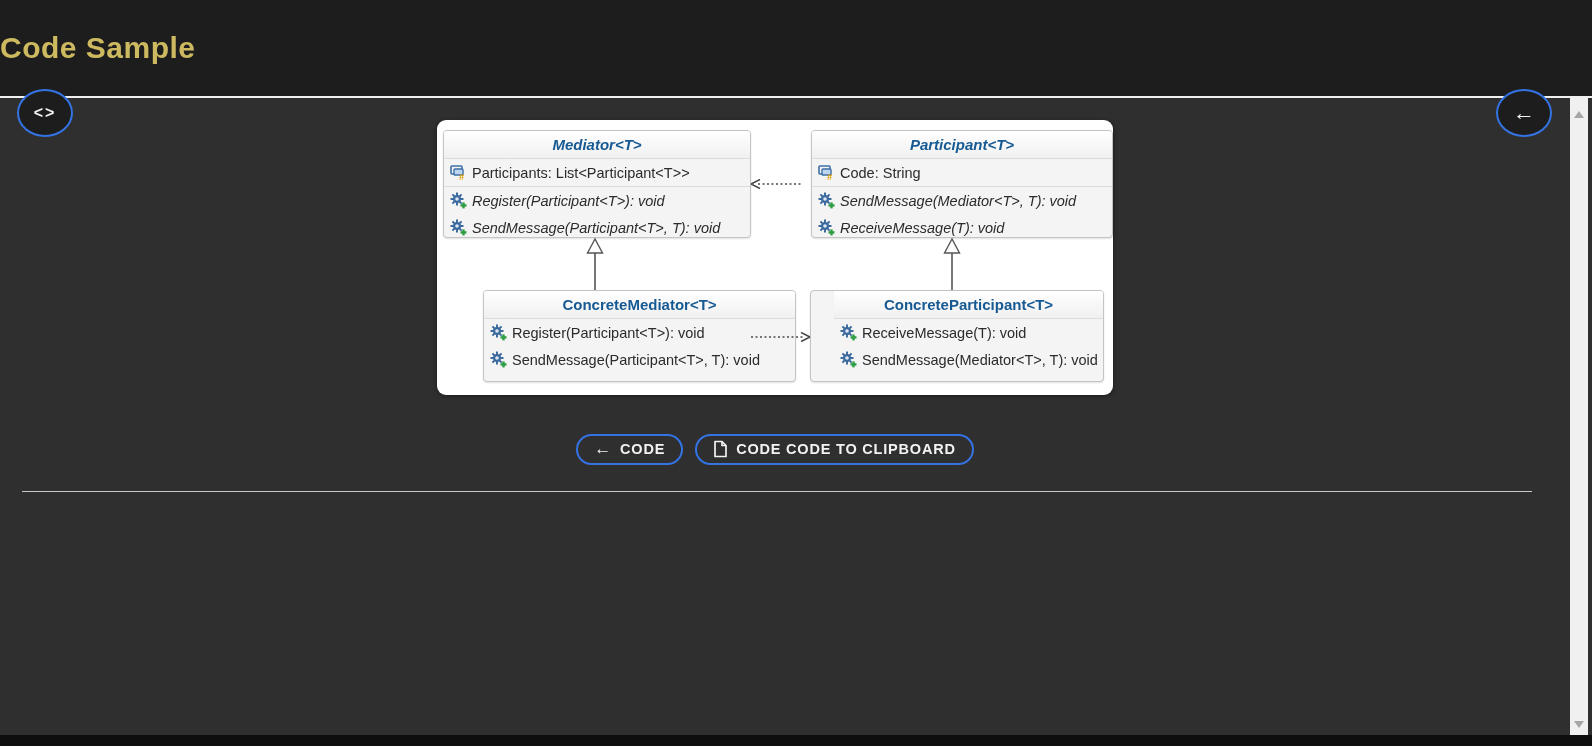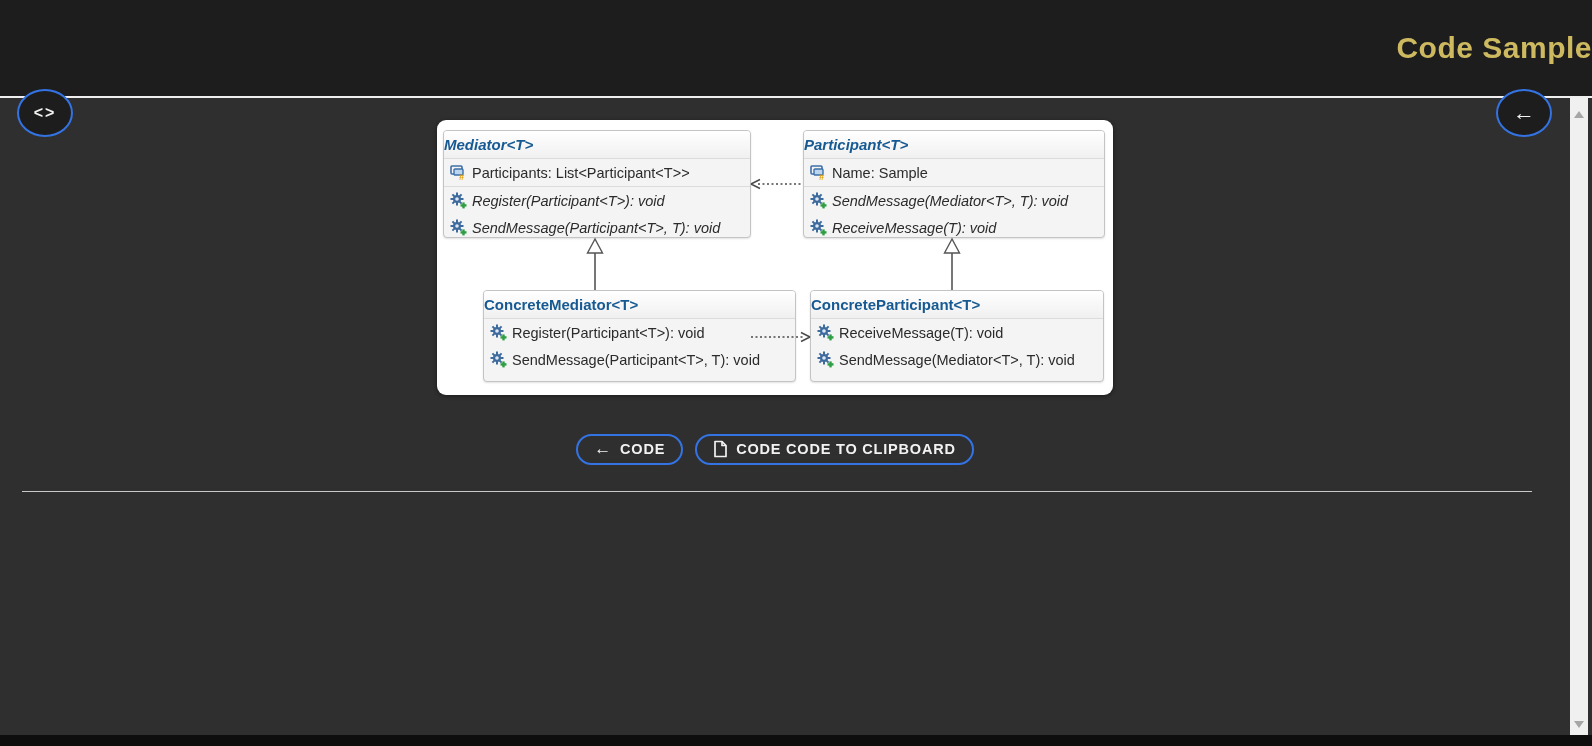--- a/index.html
+++ b/index.html
@@ -2,36 +2,36 @@
 <html><head>
 <meta charset="utf-8">
 <style>
   html,body{margin:0;padding:0;background:#2f2f2f;}
   body{width:1592px;height:746px;position:relative;overflow:hidden;
        font-family:"Liberation Sans",sans-serif;}
 
   
   .app-header{position:absolute;left:0;top:0;width:100%;height:96px;
     background:#1d1d1d;border-bottom:2px solid #efefef;
-    display:flex;align-items:center;justify-content:flex-end;z-index:2;}
+    display:flex;align-items:center;justify-content:flex-start;z-index:2;}
   .app-title{color:#cdb95f;font-size:30px;font-weight:bold;letter-spacing:.5px;}
 
   
   .float-btn{position:absolute;z-index:6;width:56px;height:48px;border-radius:50%;
     background:#1d1d1d;border:2px solid #3473e3;color:#f2f2f2;
     display:flex;align-items:center;justify-content:center;cursor:pointer;box-sizing:border-box;}
   .float-btn.left{left:17px;top:89px;font-size:16px;font-weight:bold;letter-spacing:2px;}
   .float-btn.right{left:1496px;top:89px;font-size:22px;}
 
   
   .diagram-panel{position:absolute;left:437px;top:120px;width:676px;height:275px;
     background:#ffffff;border-radius:9px;box-shadow:0 1px 4px rgba(0,0,0,.45);z-index:3;}
   .uml-box{position:absolute;border:1px solid #c4c4c4;border-radius:4px;background:#f4f4f4;
     overflow:hidden;box-shadow:0 1px 2px rgba(0,0,0,.12);box-sizing:border-box;}
-  .uml-header{height:27px;line-height:27px;text-align:left;font-size:15px;font-weight:bold;
+  .uml-header{height:27px;line-height:27px;text-align:center;font-size:15px;font-weight:bold;
     color:#175a93;background:linear-gradient(#ffffff,#f0f0f0);}
   .uml-header.abstract{font-style:italic;}
   .uml-section{border-top:1px solid #dcdcdc;}
   .uml-row{height:27px;display:flex;align-items:center;gap:5px;padding-left:6px;
     font-size:14.5px;color:#2b2b2b;white-space:nowrap;}
   .uml-row.italic{font-style:italic;}
   .uml-row svg{flex:0 0 auto;}
   .arrows{position:absolute;left:0;top:0;}
 
   
@@ -121,30 +121,30 @@
           <g fill="#2e9e44">
               <rect x="10.5" y="12.2" width="6" height="2.4"></rect>
               <rect x="12.3" y="10.4" width="2.4" height="6"></rect>
             </g>
         </svg>
         <span>SendMessage(Participant&lt;T&gt;, T): void</span>
       </div>
     </div>
   </div>
 
-  <div class="uml-box" style="left:366px;top:10px;width:302px;height:108px;">
+  <div class="uml-box" style="left:374px;top:10px;width:302px;height:108px;">
     <div class="uml-header abstract">Participant&lt;T&gt;</div>
     <div class="uml-section">
       <div class="uml-row">
         <svg width="17" height="15" viewBox="0 0 17 15">
           <rect x="1" y="1" width="11" height="8" rx="1" fill="none" stroke="#3d6fa8" stroke-width="1.6"></rect>
           <rect x="4" y="4" width="9" height="6" rx="1" fill="#bcd6ef" stroke="#3d6fa8" stroke-width="1.4"></rect>
           <text x="9" y="14.5" font-size="9.5" font-weight="bold" fill="#e8a000">#</text>
         </svg>
-        <span>Name: Sample</span>
+        <span>Code: String</span>
       </div>
     </div>
     <div class="uml-section">
       <div class="uml-row italic">
         <svg width="17" height="17" viewBox="0 0 17 17">
           <g fill="#3e6b9e">
               <circle cx="7" cy="7" r="4"></circle>
             <rect x="6" y="0.5" width="2" height="13"></rect>
             <rect x="0.5" y="6" width="13" height="2"></rect>
             <rect x="6" y="0.5" width="2" height="13" transform="rotate(45 7 7)"></rect>
@@ -211,21 +211,21 @@
           <g fill="#2e9e44">
               <rect x="10.5" y="12.2" width="6" height="2.4"></rect>
               <rect x="12.3" y="10.4" width="2.4" height="6"></rect>
             </g>
         </svg>
         <span>SendMessage(Participant&lt;T&gt;, T): void</span>
       </div>
     </div>
   </div>
 
-  <div class="uml-box" style="left:373px;top:170px;width:294px;height:92px;">
+  <div class="uml-box" style="left:373px;top:170px;width:294px;height:92px;padding-left:23px;">
     <div class="uml-header">ConcreteParticipant&lt;T&gt;</div>
     <div class="uml-section">
       <div class="uml-row">
         <svg width="17" height="17" viewBox="0 0 17 17">
           <g fill="#3e6b9e">
               <circle cx="7" cy="7" r="4"></circle>
             <rect x="6" y="0.5" width="2" height="13"></rect>
             <rect x="0.5" y="6" width="13" height="2"></rect>
             <rect x="6" y="0.5" width="2" height="13" transform="rotate(45 7 7)"></rect>
             <rect x="6" y="0.5" width="2" height="13" transform="rotate(-45 7 7)"></rect>

